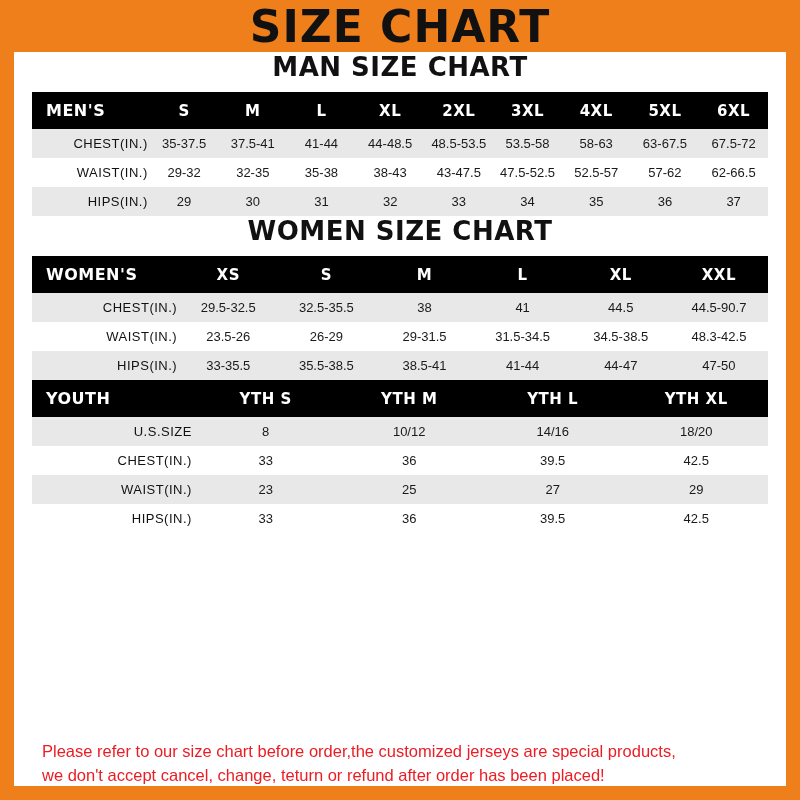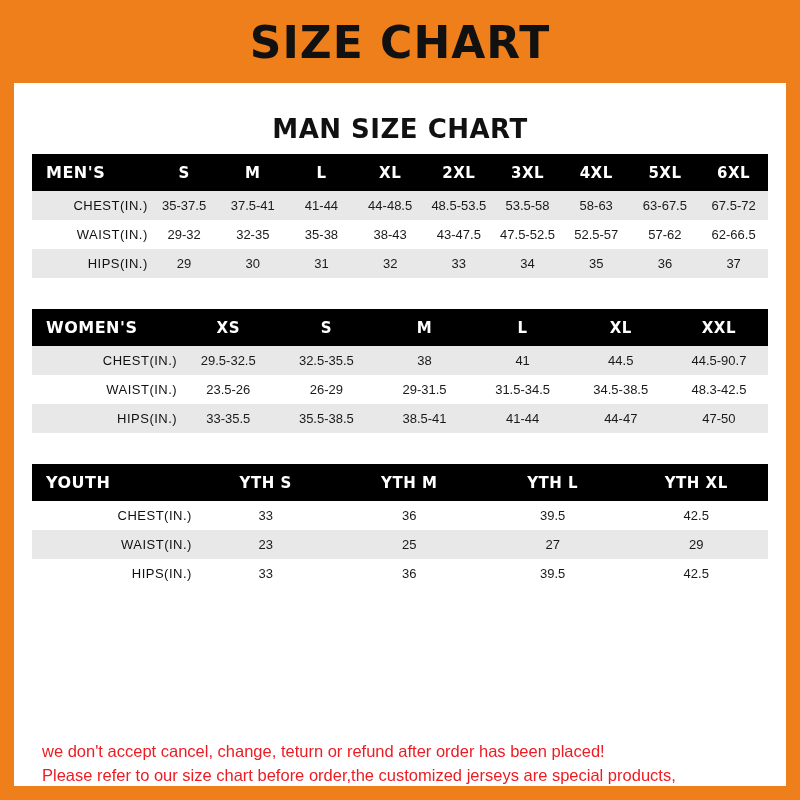--- a/index.html
+++ b/index.html
@@ -17,41 +17,41 @@
     position: relative;
     width: 800px;
     height: 800px;
     box-sizing: border-box;
     background: #fff;
     border-left: 14px solid #ef7f1a;
     border-right: 14px solid #ef7f1a;
   }
   .header-band {
     position: relative;
-    height: 83px;
+    height: 52px;
     background: #ef7f1a;
     display: flex;
     align-items: center;
     justify-content: center;
     margin: 0 -14px;
   }
   .header-title {
     font-family: "DejaVu Sans", sans-serif;
     font-weight: bold;
     font-size: 44px;
     letter-spacing: 1px;
     color: #111;
     line-height: 1;
     margin-top: 2px;
   }
   .content {
     padding: 0 18px;
   }
   .section {
-    margin-top: 31px;
+    margin-top: 0;
   }
   .section-title {
     text-align: center;
     font-family: "DejaVu Sans", sans-serif;
     font-weight: bold;
     font-size: 26px;
     color: #111;
     letter-spacing: 0.5px;
     margin-bottom: 10px;
   }
@@ -205,20 +205,21 @@
             <td>34</td>
             <td>35</td>
             <td>36</td>
             <td>37</td>
           </tr>
         </tbody>
       </table>
     </div>
 
     <div class="section">
+      <div class="section-title">WOMEN SIZE CHART</div>
       <table class="size-table women">
         <colgroup>
           <col class="c0">
           <col>
             <col>
             <col>
             <col>
             <col>
             <col>
         </colgroup>
@@ -277,20 +278,27 @@
         <thead>
           <tr>
             <th class="rowhead">YOUTH</th>
             <th>YTH S</th>
             <th>YTH M</th>
             <th>YTH L</th>
             <th>YTH XL</th>
           </tr>
         </thead>
         <tbody>
+          <tr class="band-light">
+            <td class="rowlabel">U.S.SIZE</td>
+            <td>8</td>
+            <td>10/12</td>
+            <td>14/16</td>
+            <td>18/20</td>
+          </tr>
           <tr class="band-white">
             <td class="rowlabel">CHEST(IN.)</td>
             <td>33</td>
             <td>36</td>
             <td>39.5</td>
             <td>42.5</td>
           </tr>
           <tr class="band-light">
             <td class="rowlabel">WAIST(IN.)</td>
             <td>23</td>
@@ -305,19 +313,19 @@
             <td>39.5</td>
             <td>42.5</td>
           </tr>
         </tbody>
       </table>
     </div>
 
   </div>
 
   <div class="footer-note">
+    <div class="footer-line">Please refer to our size chart before order,the customized jerseys are special products,</div>
     <div class="footer-line">we don't accept cancel, change, teturn or refund after order has been placed!</div>
-    <div class="footer-line">Please refer to our size chart before order,the customized jerseys are special products,</div>
   </div>
 
   <div class="bottom-band"></div>
 
 </div>
 
 </body></html>

